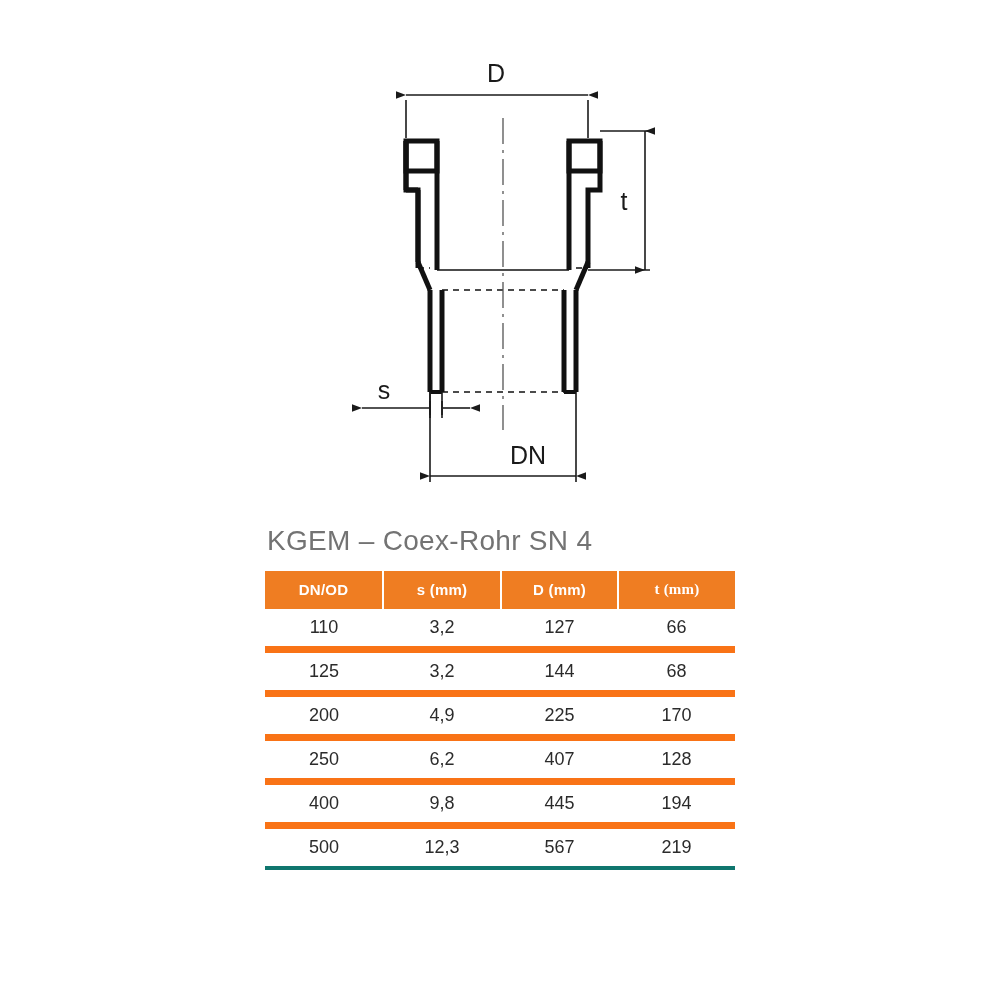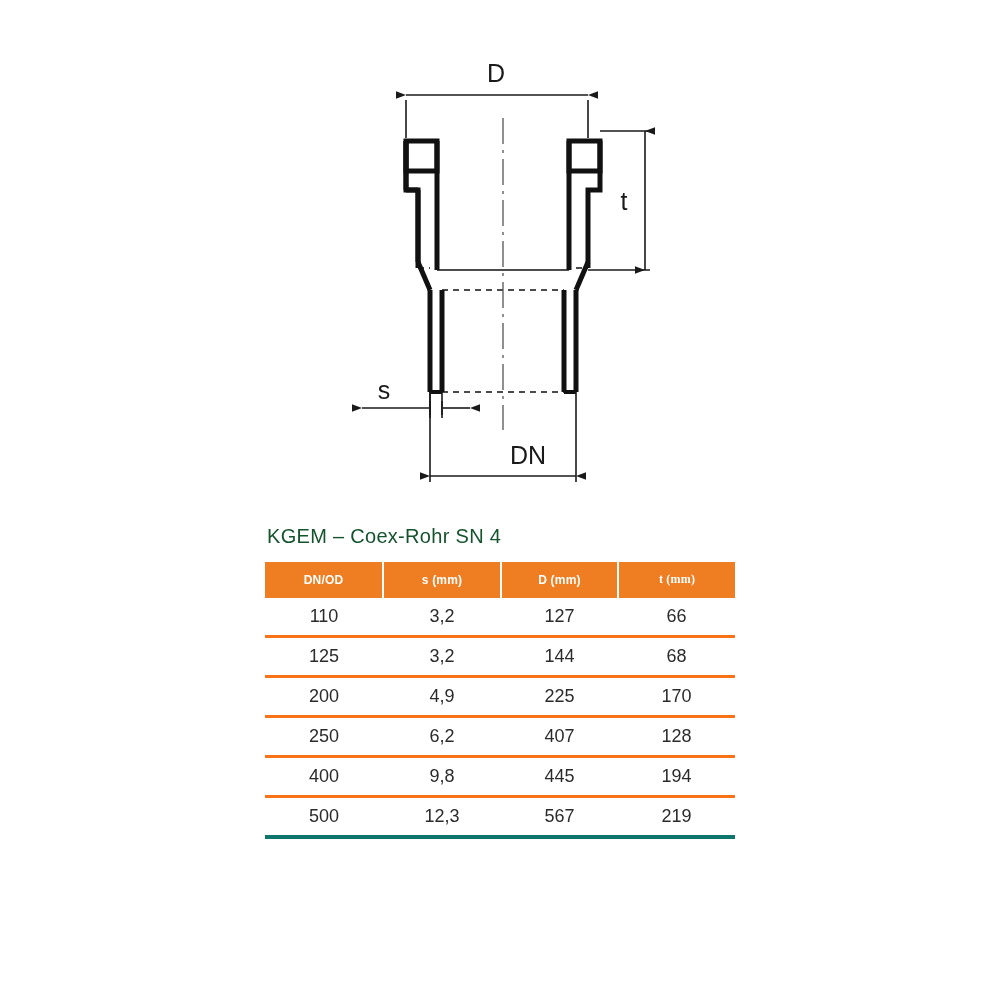--- a/index.html
+++ b/index.html
@@ -27,55 +27,55 @@
 
   
   #table-area {
     position: absolute;
     left: 265px;
     top: 525px;
     width: 470px;
   }
 
   #table-title {
-    font-size: 20px;
-    color: #14532d;
+    font-size: 28px;
+    color: #737373;
     font-weight: normal;
     letter-spacing: 0.3px;
     margin: 0 0 14px 2px;
     white-space: nowrap;
   }
 
   table.spec {
     border-collapse: collapse;
     width: 470px;
     table-layout: fixed;
   }
 
   table.spec thead th {
     background: #ef7d22;
     color: #ffffff;
-    font-size: 12px;
+    font-size: 15px;
     font-weight: bold;
     padding: 10px 0 11px 0;
     text-align: center;
     border-right: 2px solid #ffffff;
     letter-spacing: 0.2px;
   }
   table.spec thead th:last-child {
     border-right: none;
     font-family: Liberation Serif, serif;
   }
 
   table.spec tbody td {
     font-size: 18px;
     color: #2b2b2b;
     text-align: center;
     padding: 8px 0 8px 0;
-    border-bottom: 3px solid #f97316;
+    border-bottom: 7px solid #f97316;
   }
   table.spec tbody tr:last-child td {
     border-bottom: 4px solid #0f766e;
   }
 
   
   table.spec col.c0 { width: 118px; }
   table.spec col.c1 { width: 118px; }
   table.spec col.c2 { width: 117px; }
   table.spec col.c3 { width: 117px; }

